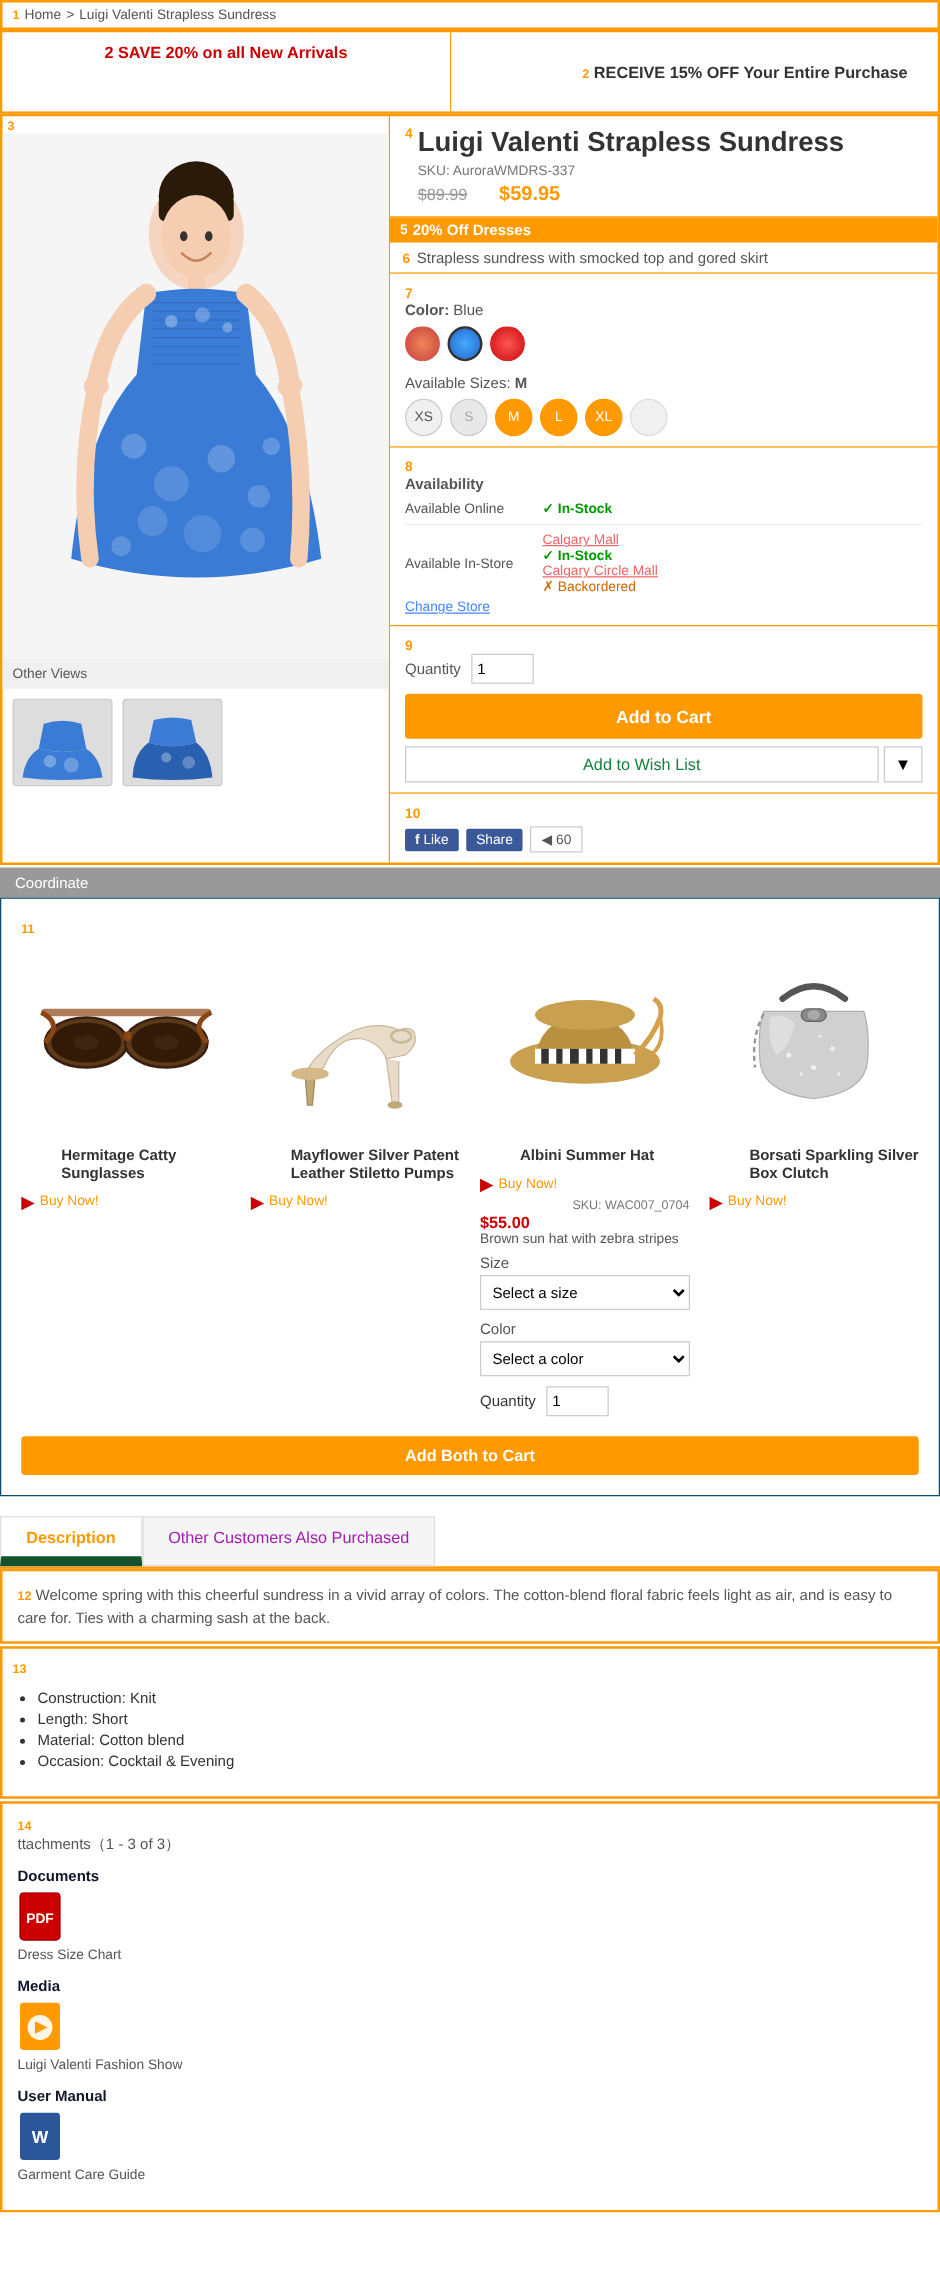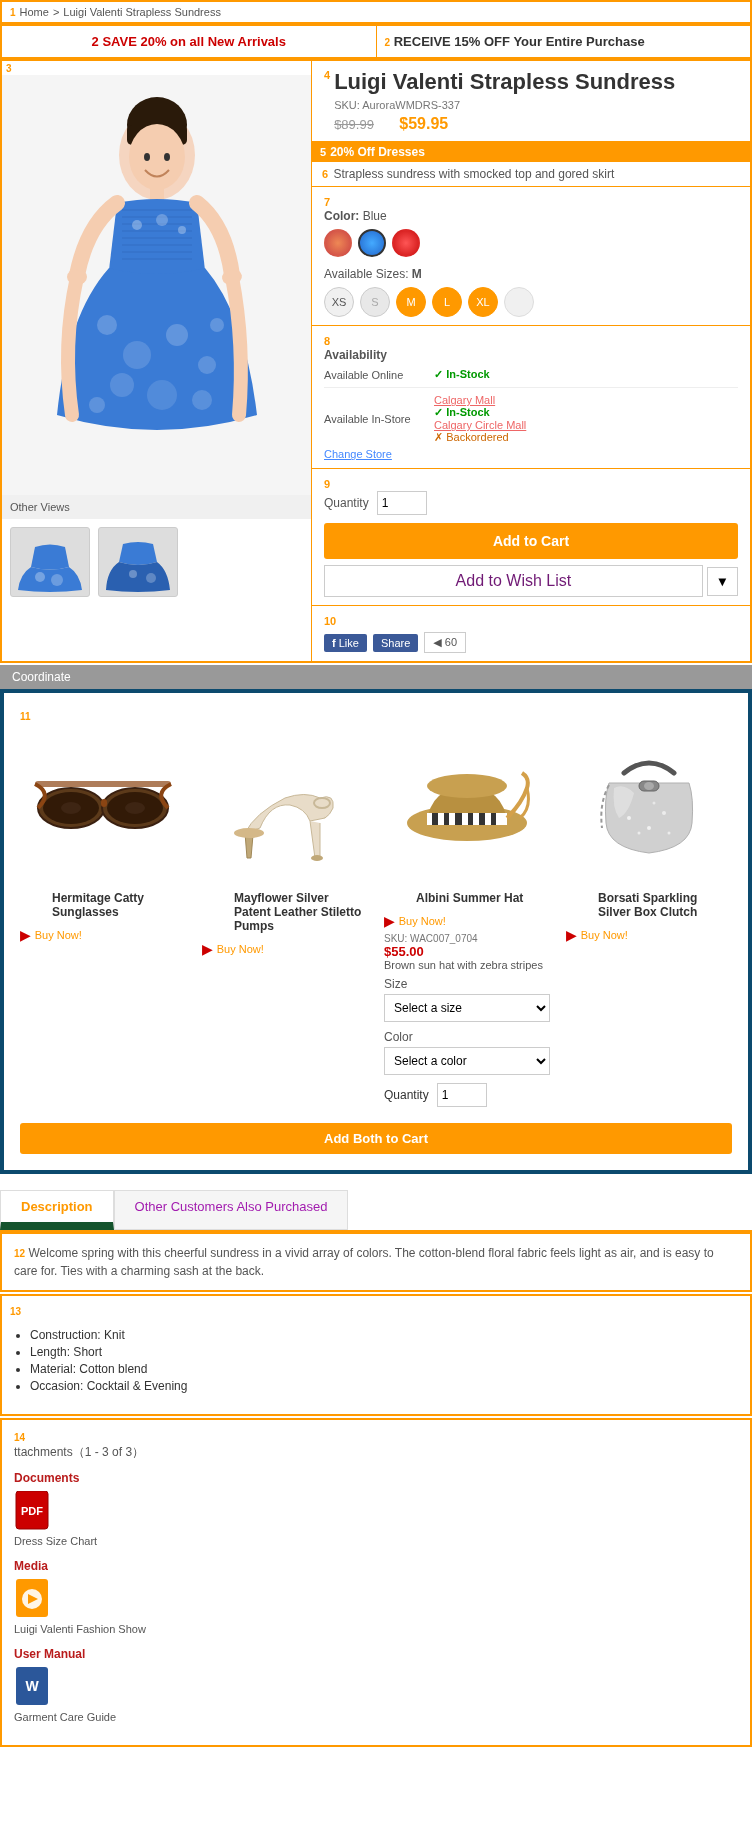--- a/index.html
+++ b/index.html
@@ -5,21 +5,21 @@
     * { box-sizing: border-box; margin: 0; padding: 0; }
     body { font-family: Arial, sans-serif; font-size: 12px; color: #333; background: #fff; width: 752px; }
 
     
     .breadcrumb { background: #fff; border: 2px solid #f90; padding: 4px 8px; font-size: 11px; color: #555; display: flex; align-items: center; gap: 4px; }
     .breadcrumb a { color: #555; text-decoration: none; }
 
     
     .promo-bar { display: flex; border: 2px solid #f90; }
     .promo-left { flex: 1; background: #fff; text-align: center; padding: 8px; font-size: 13px; font-weight: bold; color: #c00; border-right: 1px solid #f90; }
-    .promo-right { flex: 1; background: #fff; text-align: left; padding: 8px; font-size: 13px; color: #333; }
+    .promo-right { flex: 1; background: #fff; text-align: right; padding: 24px; font-size: 13px; color: #333; }
     .promo-right span { font-weight: bold; }
 
     
     .product-area { display: flex; border: 2px solid #f90; }
     .product-image-col { width: 310px; border-right: 1px solid #f90; }
     .main-image { width: 100%; height: 420px; background: #f5f5f5; display: flex; align-items: center; justify-content: center; overflow: hidden; }
     .other-views-label { padding: 6px 8px; font-size: 11px; color: #555; background: #f0f0f0; }
     .thumb-row { display: flex; gap: 8px; padding: 8px; }
     .thumb { width: 80px; height: 70px; background: #ddd; border: 1px solid #ccc; border-radius: 3px; overflow: hidden; display: flex; align-items: center; justify-content: center; }
 
@@ -45,39 +45,39 @@
     .size-btn.disabled { color: #ccc; border-color: #ddd; }
     .avail-title { font-size: 12px; font-weight: bold; color: #555; margin-bottom: 6px; }
     .in-stock { color: #090; font-weight: bold; }
     .store-link { color: #e66; text-decoration: underline; cursor: pointer; }
     .change-store { color: #48f; font-size: 11px; cursor: pointer; text-decoration: underline; margin-top: 4px; }
     .qty-row { display: flex; align-items: center; gap: 8px; margin-bottom: 8px; }
     .qty-label { font-size: 12px; color: #555; }
     .qty-input { width: 50px; padding: 4px; border: 1px solid #ccc; font-size: 12px; }
     .add-to-cart-btn { width: 100%; padding: 10px; background: #f90; border: none; color: #fff; font-size: 14px; font-weight: bold; cursor: pointer; border-radius: 3px; margin-bottom: 6px; }
     .wish-list-row { display: flex; align-items: center; gap: 4px; }
-    .wish-list-btn { flex: 1; padding: 6px; background: #fff; border: 1px solid #ccc; color: #701a75; font-size: 16px; cursor: pointer; }
+    .wish-list-btn { flex: 1; padding: 6px; background: #fff; border: 1px solid #ccc; color: #15803d; font-size: 13px; cursor: pointer; }
     .wish-dropdown { padding: 6px 8px; background: #fff; border: 1px solid #ccc; cursor: pointer; }
     .social-row { display: flex; align-items: center; gap: 6px; padding: 8px 12px; }
     .fb-like { background: #3b5998; color: #fff; font-size: 11px; padding: 3px 8px; border-radius: 2px; cursor: pointer; }
     .fb-share { background: #3b5998; color: #fff; font-size: 11px; padding: 3px 8px; border-radius: 2px; cursor: pointer; }
     .share-count { border: 1px solid #ccc; padding: 3px 8px; font-size: 11px; color: #555; }
 
     
     .coordinate-bar { background: #999; color: #fff; font-size: 12px; padding: 5px 12px; margin-top: 2px; }
 
     
-    .coordinate-products { border: 4px solid #0c4a6e; padding: 16px; }
+    .coordinate-products { border: 1px solid #0c4a6e; padding: 16px; }
     .coord-grid { display: flex; gap: 16px; }
     .coord-item { flex: 1; display: flex; flex-direction: column; }
     .coord-img { width: 100%; height: 160px; display: flex; align-items: center; justify-content: center; margin-bottom: 8px; }
     .coord-name { font-size: 12px; color: #333; font-weight: bold; text-align: left; margin-bottom: 8px; padding-left: 32px; }
     .buy-now { color: #f90; font-size: 11px; cursor: pointer; display: flex; align-items: center; gap: 4px; }
     .buy-now-icon { color: #c00; font-size: 14px; }
-    .sku-small { font-size: 10px; color: #777; margin-top: 4px; }
+    .sku-small { font-size: 10px; color: #777; margin-top: 4px; text-align: right; }
     .coord-price { color: #c00; font-weight: bold; font-size: 13px; }
     .coord-desc { font-size: 11px; color: #555; margin-bottom: 6px; }
     .size-select-label { font-size: 12px; color: #555; margin-bottom: 3px; }
     .size-select { width: 100%; padding: 5px; border: 1px solid #ccc; font-size: 12px; background: #fff; margin-bottom: 8px; }
     .coord-qty-row { display: flex; align-items: center; gap: 8px; margin-bottom: 8px; }
     .coord-qty-input { width: 50px; padding: 4px; border: 1px solid #ccc; font-size: 12px; }
     .add-both-btn { width: 100%; padding: 8px; background: #f90; border: none; color: #fff; font-size: 13px; font-weight: bold; cursor: pointer; border-radius: 3px; margin-top: 8px; }
 
     
     .tabs-row { display: flex; border-bottom: 2px solid #f90; margin-top: 16px; }
@@ -86,21 +86,21 @@
 
     
     .description-box { border: 2px solid #f90; padding: 10px 12px; font-size: 12px; color: #555; line-height: 1.5; }
     .details-list { border: 1px solid #ddd; padding: 10px 12px 10px 24px; margin-top: 2px; }
     .details-list li { font-size: 12px; color: #333; margin-bottom: 3px; }
 
     
     .attachments-section { border: 2px solid #f90; padding: 10px 12px; margin-top: 2px; }
     .attachments-title { font-size: 12px; color: #555; margin-bottom: 10px; }
     .attachment-group { margin-bottom: 12px; }
-    .attachment-group-label { font-size: 12px; font-weight: bold; color: #b91c1c; margin-bottom: 6px; }
+    .attachment-group-label { font-size: 12px; font-weight: bold; color: #0f172a; margin-bottom: 6px; }
     .attachment-item { display: flex; flex-direction: column; align-items: flex-start; margin-bottom: 8px; }
     .attachment-icon { width: 36px; height: 40px; margin-bottom: 4px; display: flex; align-items: flex-end; justify-content: center; }
     .attachment-name { font-size: 11px; color: #555; }
 
     
     .section-num { color: #f90; font-size: 11px; font-weight: bold; margin-right: 2px; }
 
     .divider-line { border: none; border-top: 1px solid #eee; margin: 6px 0; }
 
     .avail-grid { display: grid; grid-template-columns: 110px 1fr; gap: 4px 0; font-size: 11px; color: #555; align-items: center; }

